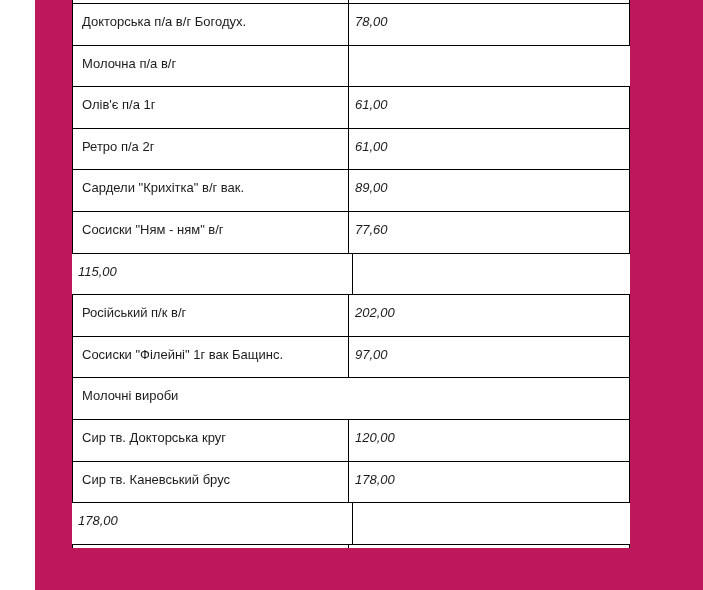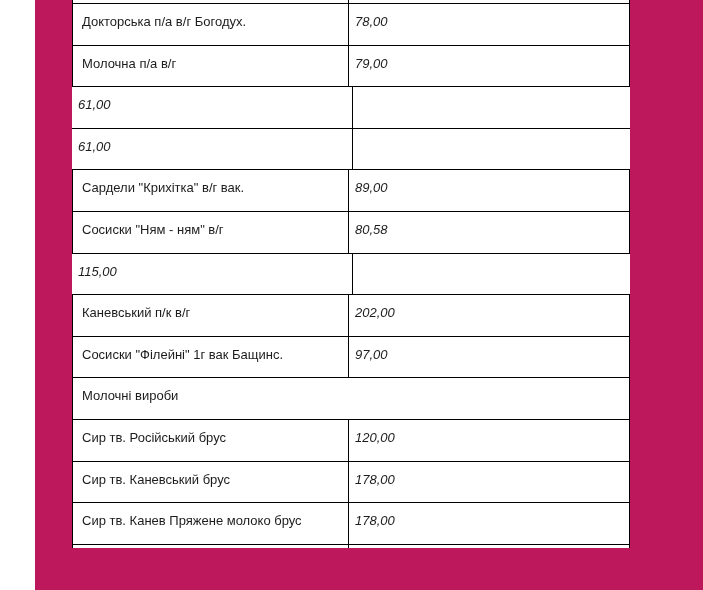--- a/index.html
+++ b/index.html
@@ -74,72 +74,72 @@
       <div class="cell price"></div>
     </div>
 
     <div class="row">
       <div class="cell name">Докторська п/а в/г Богодух.</div>
       <div class="cell price">78,00</div>
     </div>
 
     <div class="row">
       <div class="cell name">Молочна п/а в/г</div>
-      <div class="cell price">79,00</div>
     </div>
 
     <div class="row">
+      <div class="cell name">Олів'є п/а 1г</div>
       <div class="cell price">61,00</div>
     </div>
 
     <div class="row">
+      <div class="cell name">Ретро п/а 2г</div>
       <div class="cell price">61,00</div>
     </div>
 
     <div class="row">
       <div class="cell name">Сардели "Крихітка" в/г вак.</div>
       <div class="cell price">89,00</div>
     </div>
 
     <div class="row">
       <div class="cell name">Сосиски "Ням - ням" в/г</div>
-      <div class="cell price">80,58</div>
+      <div class="cell price">77,60</div>
     </div>
 
 
     <div class="row">
       <div class="cell price">115,00</div>
     </div>
 
     <div class="row">
-      <div class="cell name">Каневський п/к в/г</div>
+      <div class="cell name">Російський п/к в/г</div>
       <div class="cell price">202,00</div>
     </div>
 
     <div class="row">
       <div class="cell name">Сосиски "Філейні" 1г вак Бащинс.</div>
       <div class="cell price">97,00</div>
     </div>
 
     <div class="row">
       <div class="cell section">Молочні вироби</div>
     </div>
 
     <div class="row">
-      <div class="cell name">Сир тв. Російський брус</div>
+      <div class="cell name">Сир тв. Докторська круг</div>
       <div class="cell price">120,00</div>
     </div>
 
     <div class="row">
       <div class="cell name">Сир тв. Каневський брус</div>
       <div class="cell price">178,00</div>
     </div>
 
     <div class="row">
-      <div class="cell name">Сир тв. Канев Пряжене молоко брус</div>
       <div class="cell price">178,00</div>
     </div>
 
     <div class="row strip-bottom">
       <div class="cell name"></div>
       <div class="cell price"></div>
     </div>
 
   </div>
 </div>

